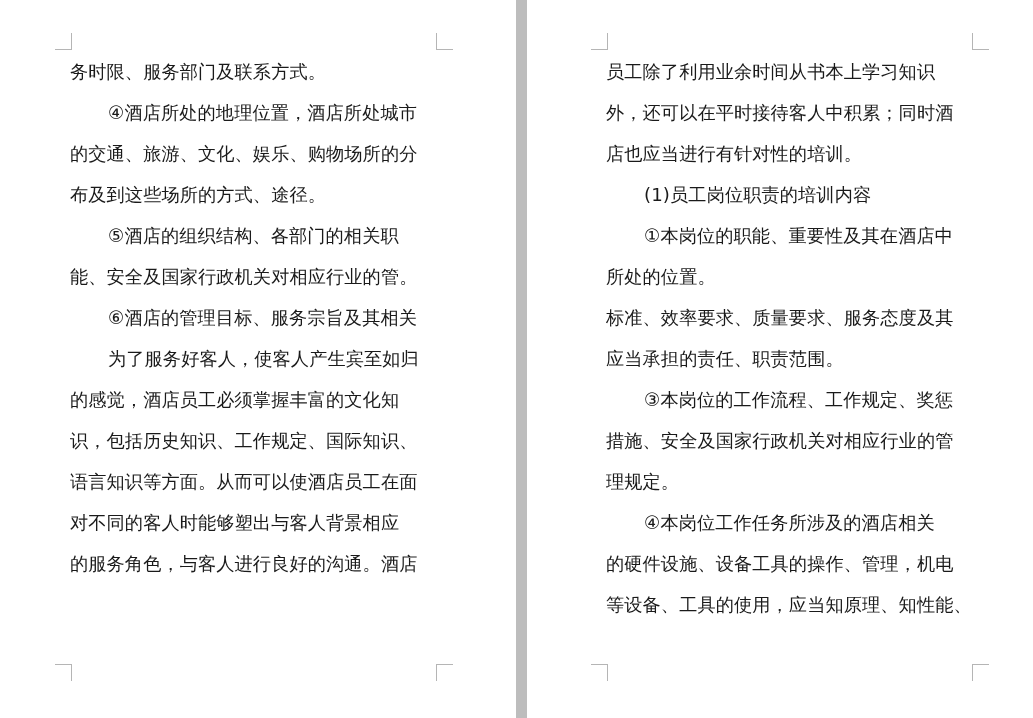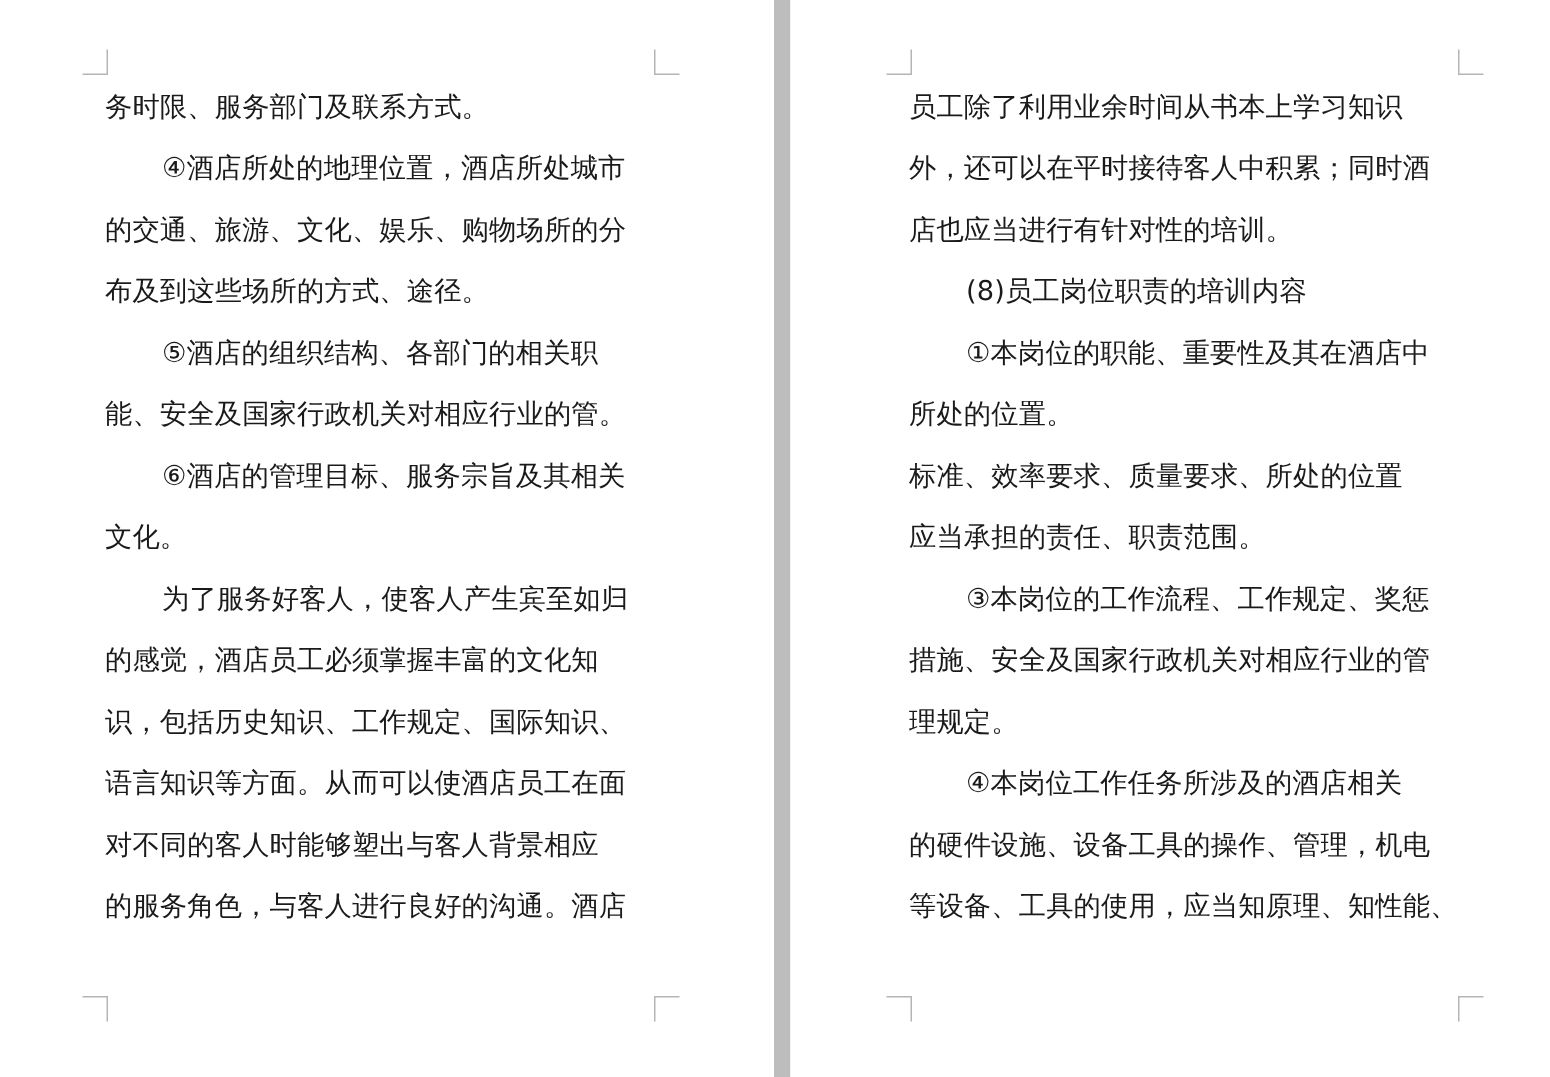--- a/index.html
+++ b/index.html
@@ -30,21 +30,20 @@
   <div class="corner c-bl" style="left:55px;top:664px;"></div>
   <div class="corner c-br" style="left:436px;top:664px;"></div>
   <div class="text">
     <div class="line">务时限、服务部门及联系方式。</div>
     <div class="line indent">④酒店所处的地理位置，酒店所处城市</div>
     <div class="line">的交通、旅游、文化、娱乐、购物场所的分</div>
     <div class="line">布及到这些场所的方式、途径。</div>
     <div class="line indent">⑤酒店的组织结构、各部门的相关职</div>
     <div class="line">能、安全及国家行政机关对相应行业的管。</div>
     <div class="line indent">⑥酒店的管理目标、服务宗旨及其相关</div>
-    <div class="line">文化。</div>
     <div class="line indent">为了服务好客人，使客人产生宾至如归</div>
     <div class="line">的感觉，酒店员工必须掌握丰富的文化知</div>
     <div class="line">识，包括历史知识、工作规定、国际知识、</div>
     <div class="line">语言知识等方面。从而可以使酒店员工在面</div>
     <div class="line">对不同的客人时能够塑出与客人背景相应</div>
     <div class="line">的服务角色，与客人进行良好的沟通。酒店</div>
   </div>
 </div>
 
 <div class="gutter"></div>
@@ -52,24 +51,24 @@
 
 <div class="page right">
   <div class="corner c-tl" style="left:64px;top:33px;"></div>
   <div class="corner c-tr" style="left:445px;top:33px;"></div>
   <div class="corner c-bl" style="left:64px;top:664px;"></div>
   <div class="corner c-br" style="left:445px;top:664px;"></div>
   <div class="text">
     <div class="line">员工除了利用业余时间从书本上学习知识</div>
     <div class="line">外，还可以在平时接待客人中积累；同时酒</div>
     <div class="line">店也应当进行有针对性的培训。</div>
-    <div class="line indent">(8)员工岗位职责的培训内容</div>
+    <div class="line indent">(1)员工岗位职责的培训内容</div>
     <div class="line indent">①本岗位的职能、重要性及其在酒店中</div>
     <div class="line">所处的位置。</div>
-    <div class="line">标准、效率要求、质量要求、所处的位置</div>
+    <div class="line">标准、效率要求、质量要求、服务态度及其</div>
     <div class="line">应当承担的责任、职责范围。</div>
     <div class="line indent">③本岗位的工作流程、工作规定、奖惩</div>
     <div class="line">措施、安全及国家行政机关对相应行业的管</div>
     <div class="line">理规定。</div>
     <div class="line indent">④本岗位工作任务所涉及的酒店相关</div>
     <div class="line">的硬件设施、设备工具的操作、管理，机电</div>
     <div class="line">等设备、工具的使用，应当知原理、知性能、</div>
   </div>
 </div>
 

